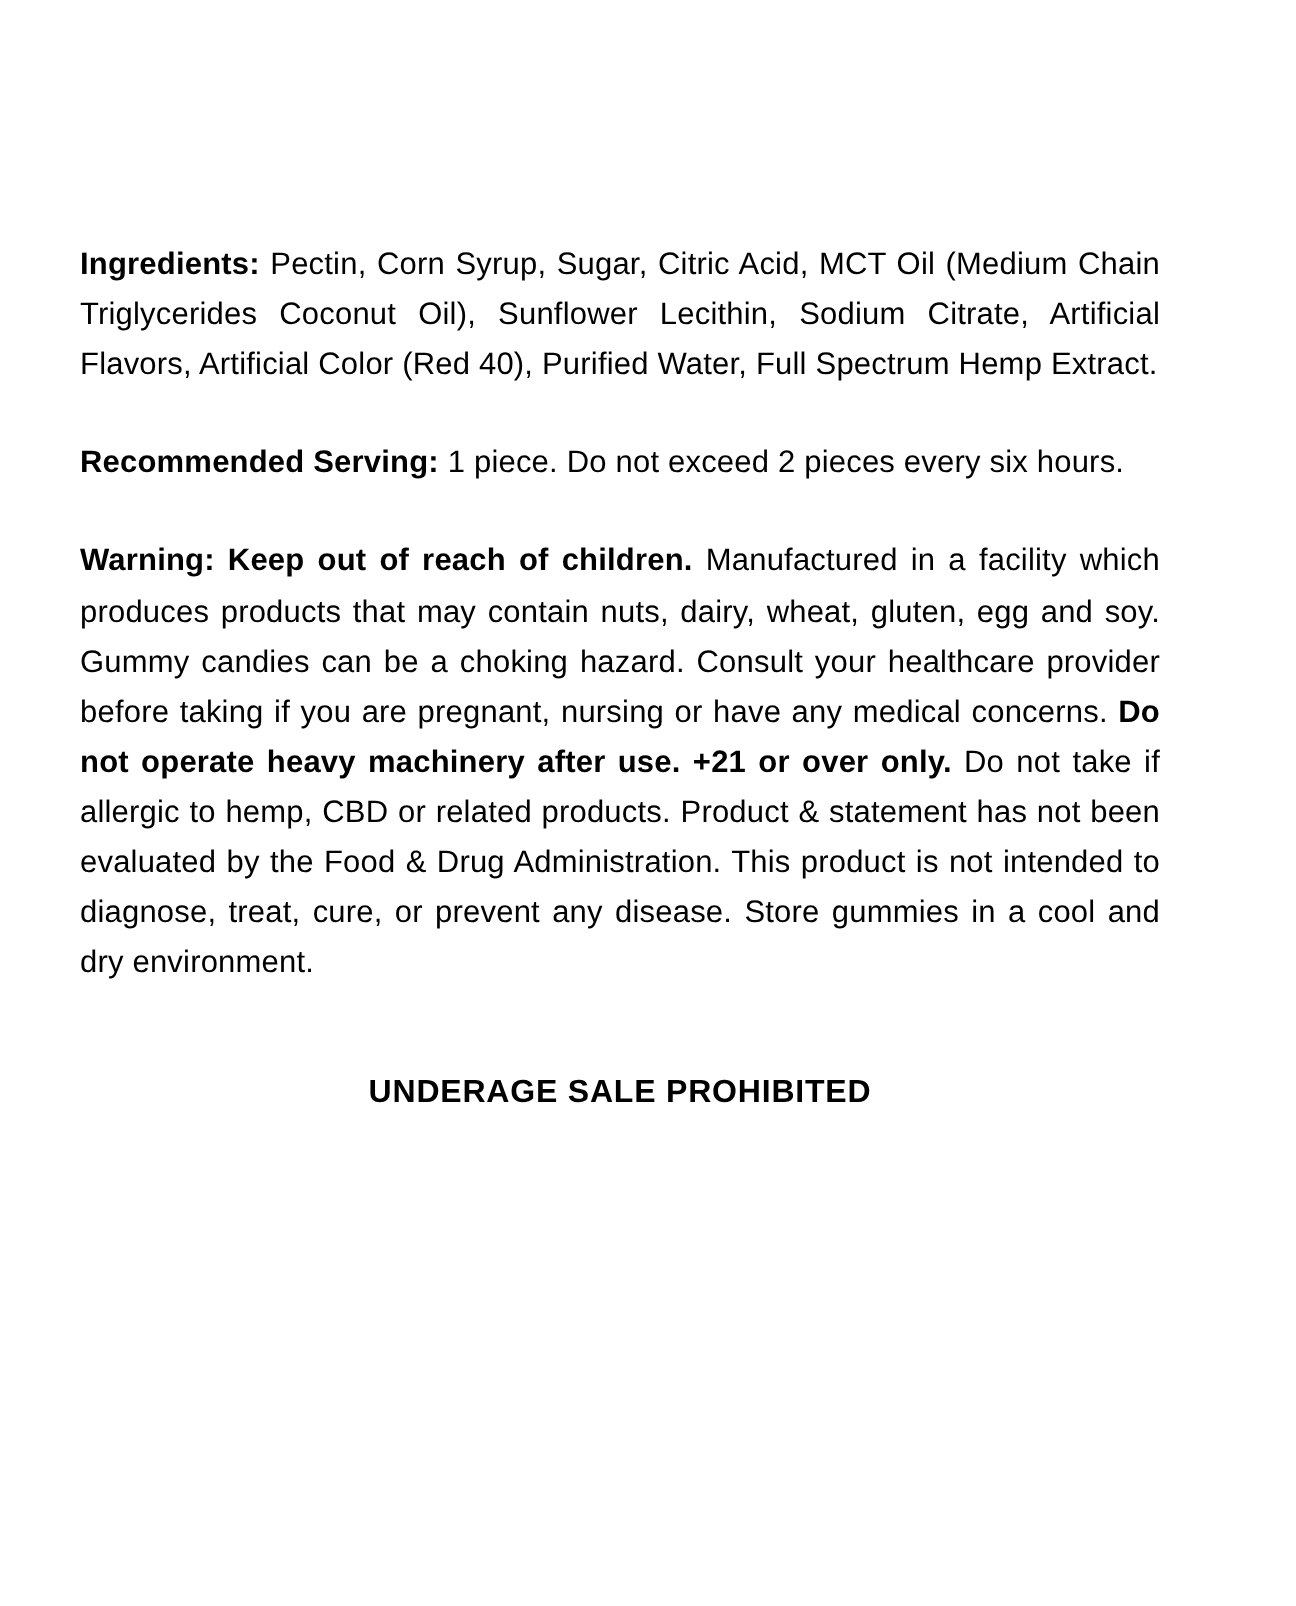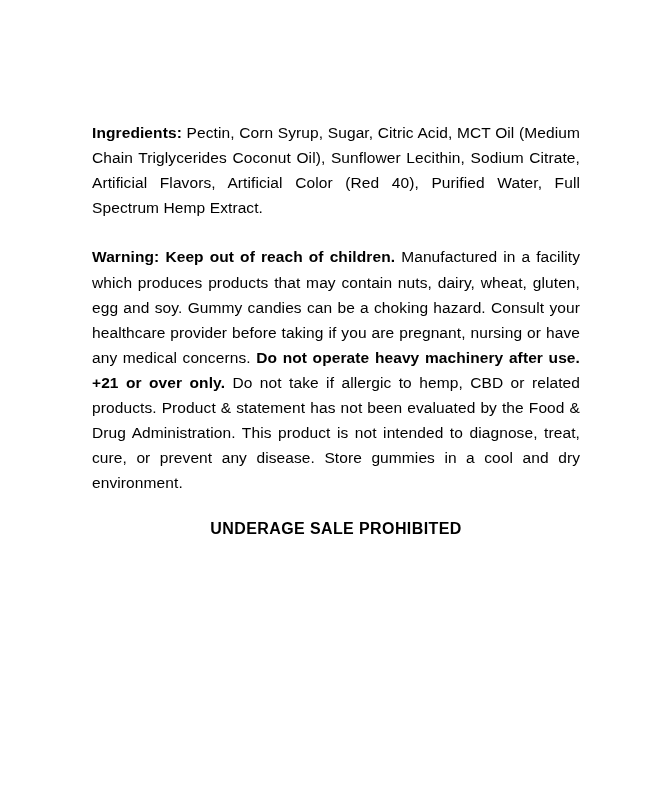--- a/index.html
+++ b/index.html
@@ -12,55 +12,58 @@
     background: #ffffff;
     font-family: "Liberation Sans", sans-serif;
     color: #000000;
     overflow: hidden;
   }
   .page {
     position: relative;
     width: 648px;
     height: 803px;
     box-sizing: border-box;
-    padding: 120px 68px 0 92px;
+    padding: 120px 68px 0 40px;
   }
   .block {
     font-size: 15.5px;
     line-height: 1.62;
     text-align: justify;
     margin: 0 0 24px 0;
     letter-spacing: 0.1px;
   }
   .block:last-of-type {
     margin-bottom: 8px;
   }
   .lead {
     font-weight: bold;
   }
   .inline-strong {
     font-weight: bold;
   }
   .footer-note {
-    margin-top: 24px;
+    margin-top: 44px;
     text-align: center;
     font-weight: bold;
     font-size: 16px;
     letter-spacing: 0.4px;
   }
 </style>
 </head>
 <body>
 
 <div class="page">
 
   <p class="block">
     <span class="lead">Ingredients:</span><span> Pectin, Corn Syrup, Sugar, Citric Acid, MCT Oil (Medium Chain Triglycerides Coconut Oil), Sunflower Lecithin, Sodium Citrate, Artificial Flavors, Artificial Color (Red 40), Purified Water, Full Spectrum Hemp Extract.</span>
   </p>
 
+  <p class="block">
+    <span class="lead">Recommended Serving:</span><span> 1 piece. Do not exceed 2 pieces every six hours.</span>
+  </p>
 
   <p class="block">
     <span class="lead">Warning: Keep out of reach of children.</span><span> Manufactured in a facility which produces products that may contain nuts, dairy, wheat, gluten, egg and soy. Gummy candies can be a choking hazard. Consult your healthcare provider before taking if you are pregnant, nursing or have any medical concerns. </span><span class="inline-strong">Do not operate heavy machinery after use. +21 or over only.</span><span> Do not take if allergic to hemp, CBD or related products. Product &amp; statement has not been evaluated by the Food &amp; Drug Administration. This product is not intended to diagnose, treat, cure, or prevent any disease. Store gummies in a cool and dry environment.</span>
   </p>
 
   <div class="footer-note">UNDERAGE SALE PROHIBITED</div>
 
 </div>
 
 </body></html>

